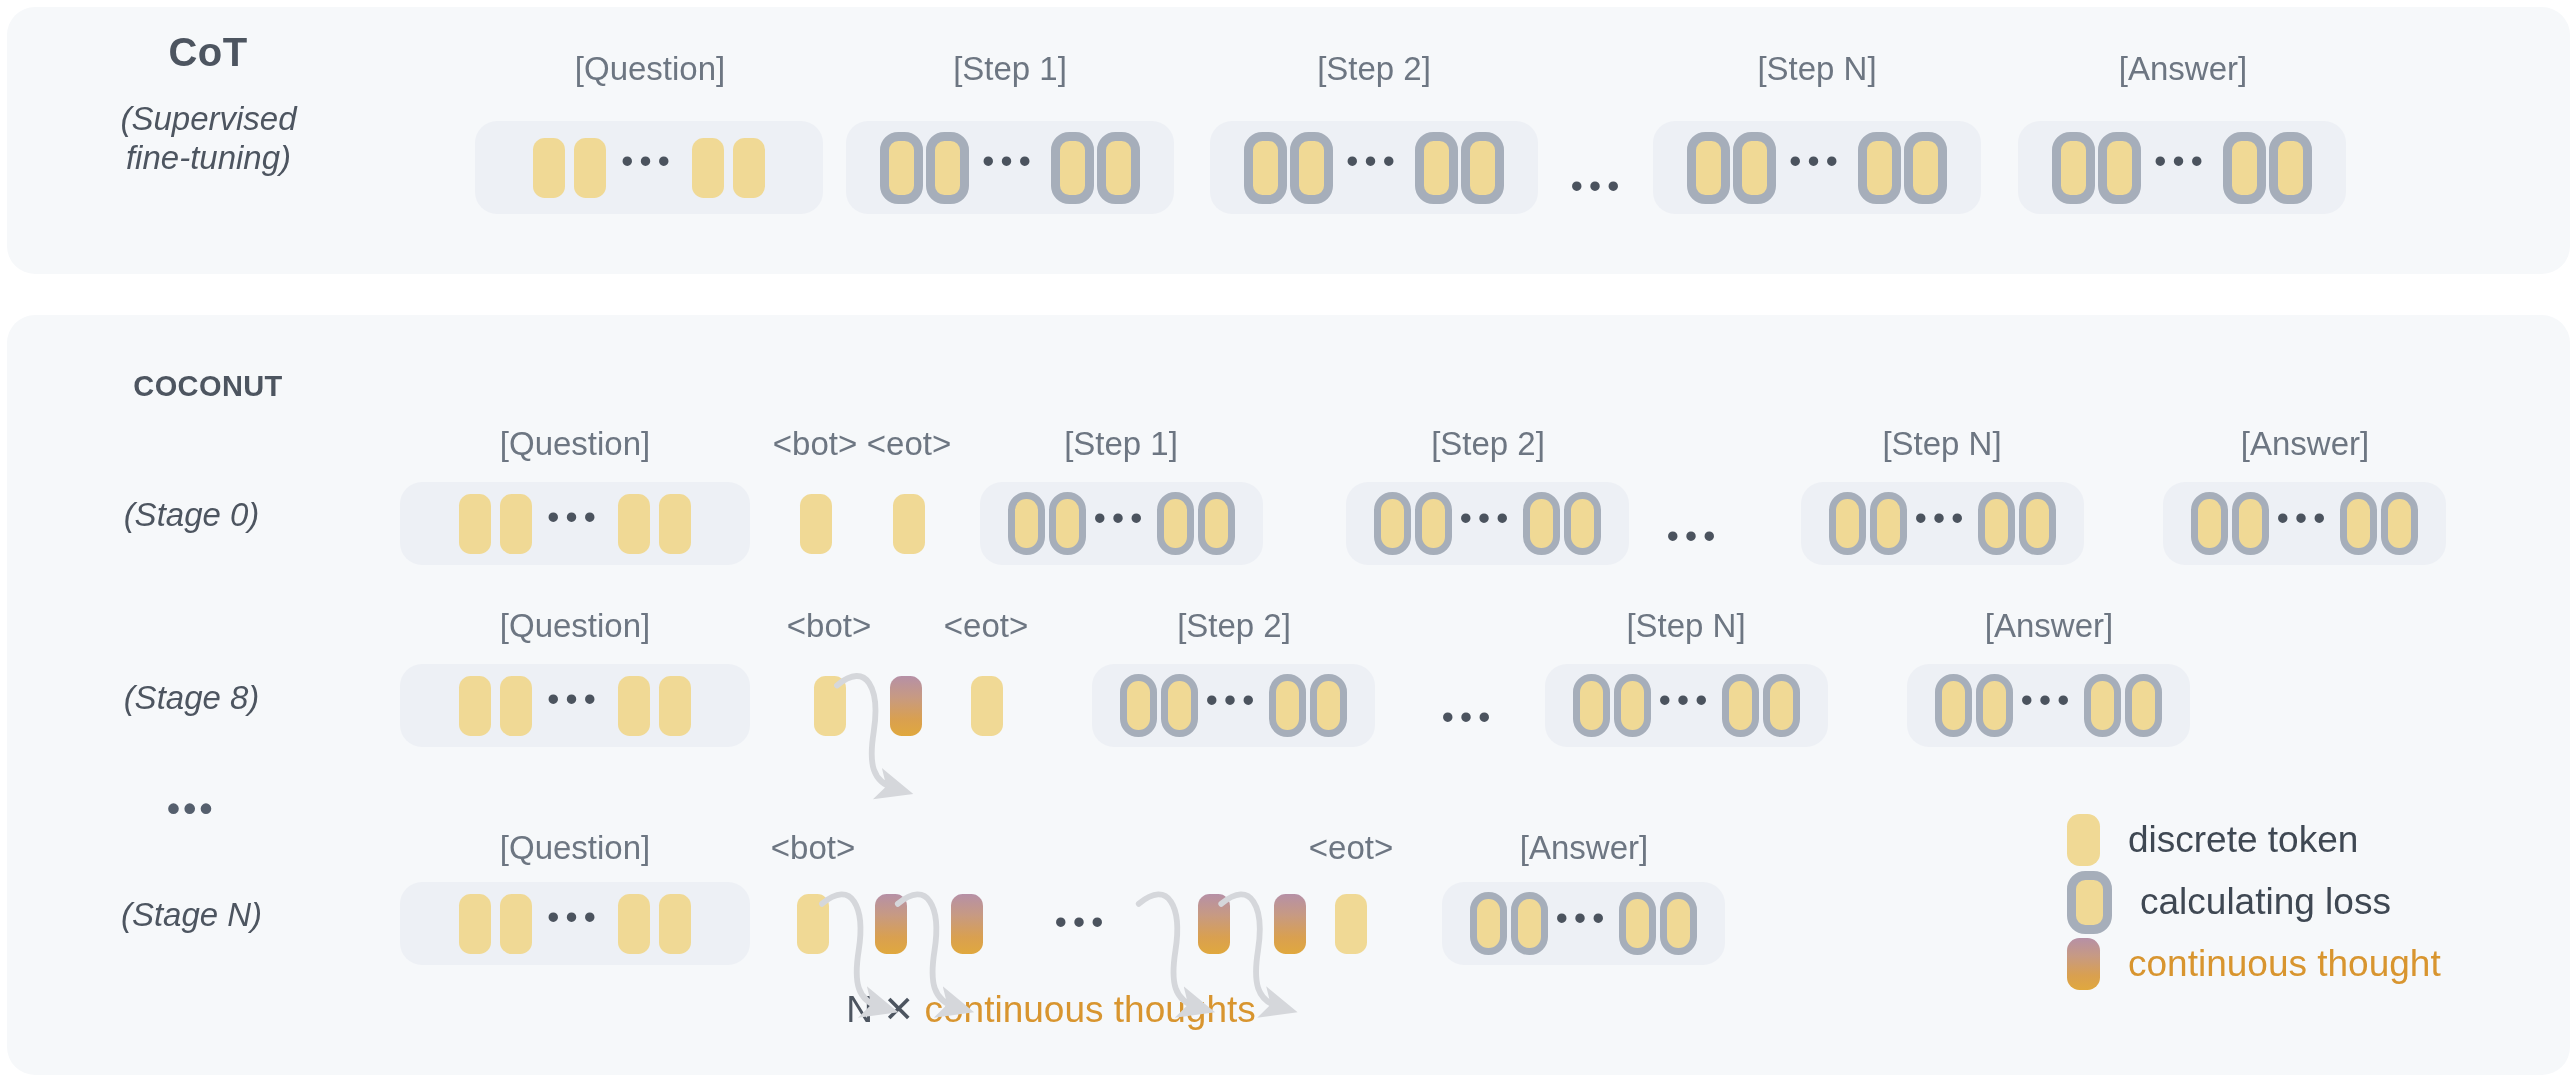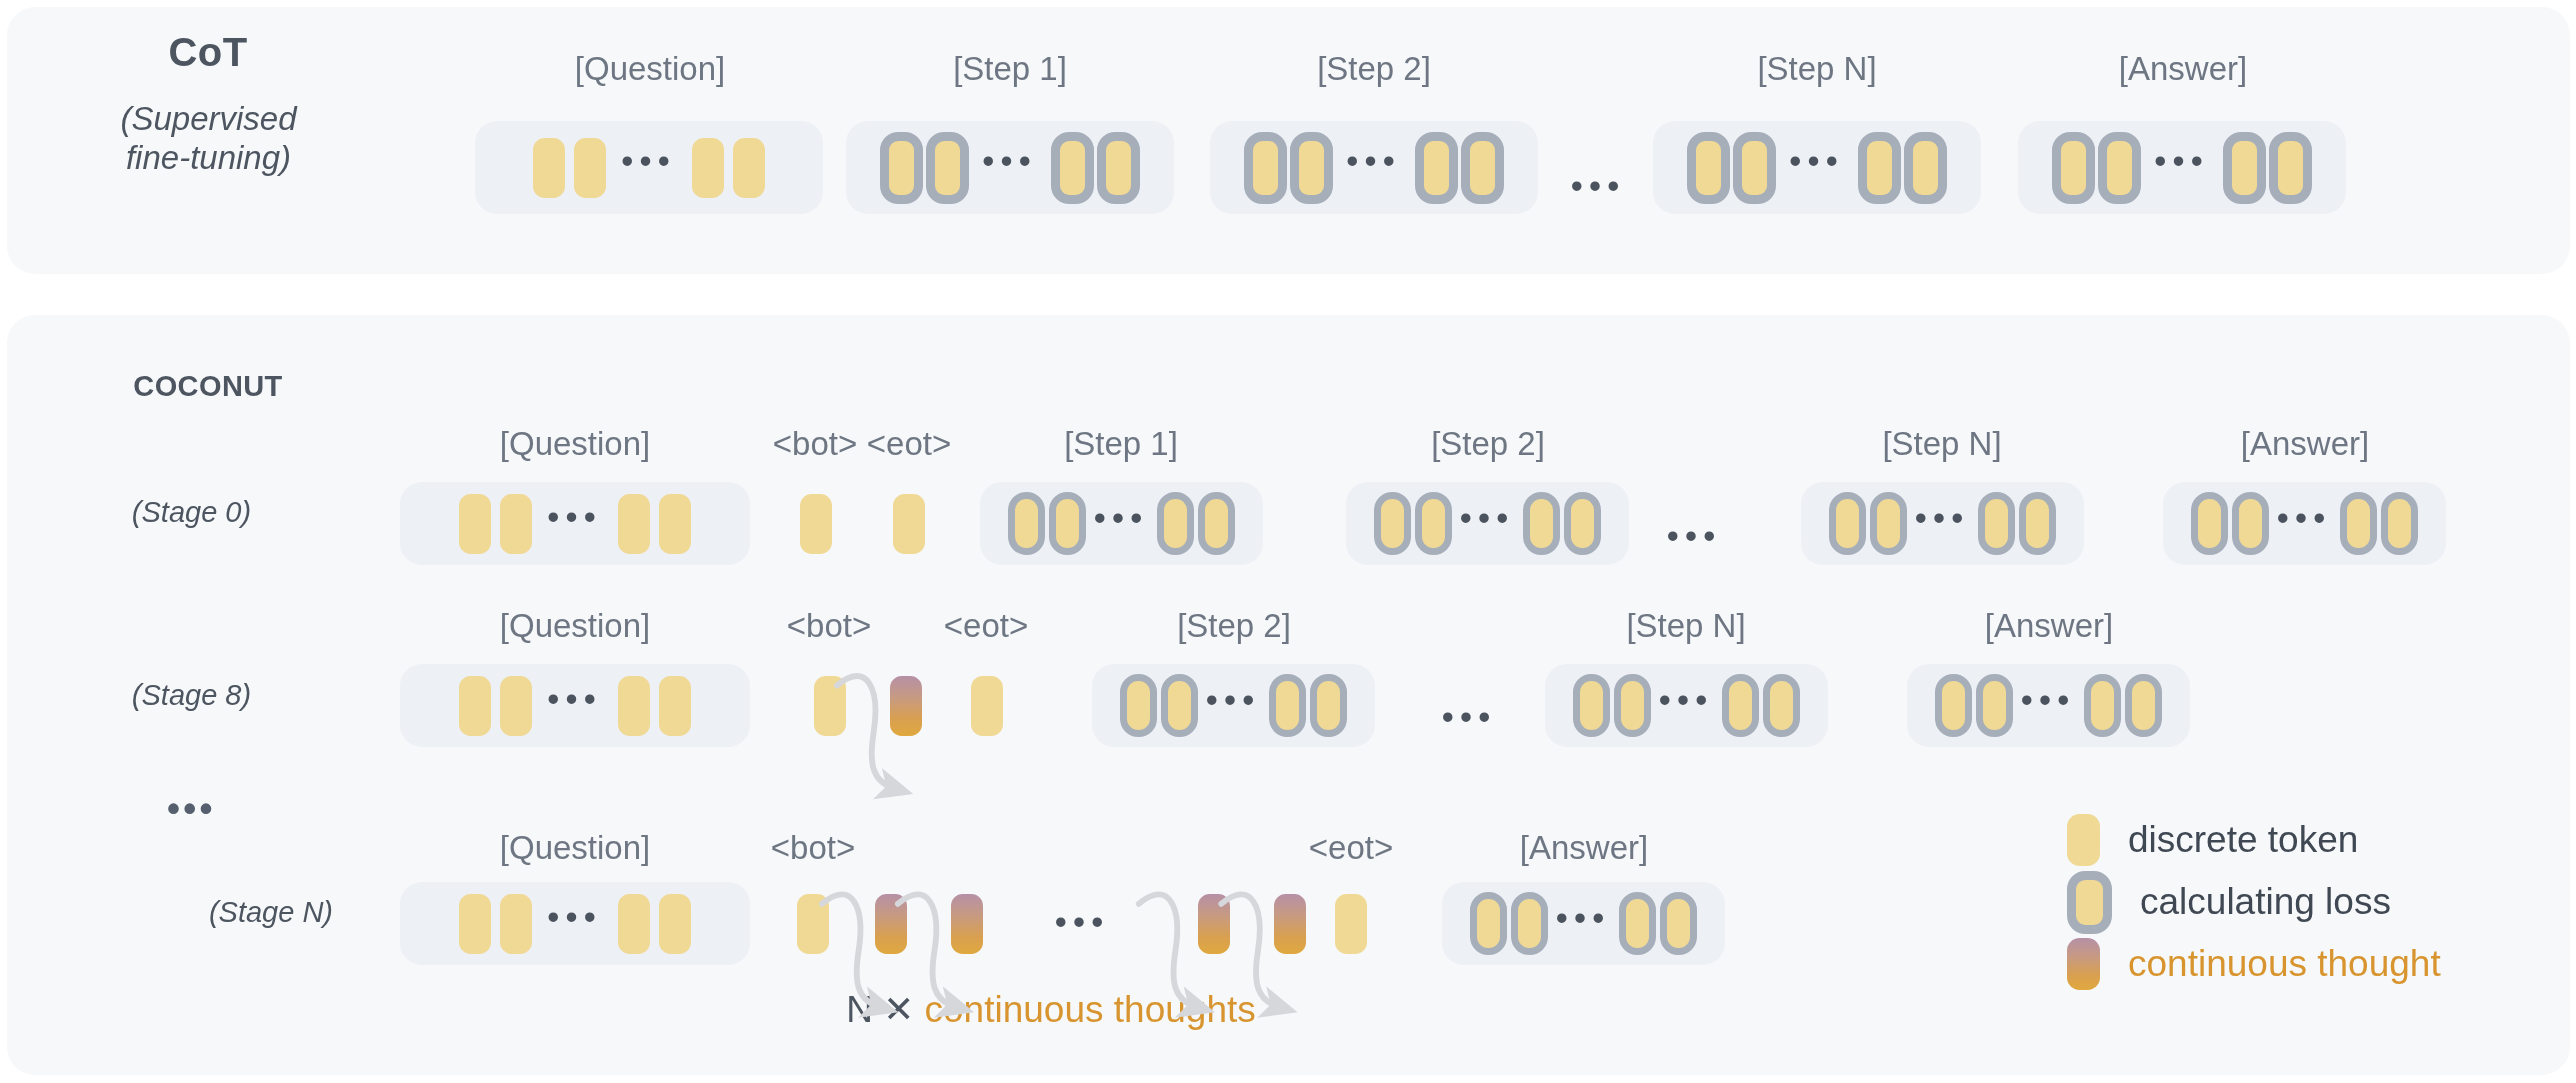--- a/index.html
+++ b/index.html
@@ -34,29 +34,29 @@
     position:absolute;left:50px;top:100px;width:317px;text-align:center;
     font-style:italic;font-size:33px;line-height:1.18;color:#4d5560;
   }
   #coconut-title{
     left:83px;top:358px;width:250px;text-align:center;
     font-size:42px;font-variant:small-caps;text-transform:lowercase;
   }
   .stage-label{
     position:absolute;
     font-style:italic;
-    font-size:29px;
+    font-size:33px;
     color:#4d5560;
     text-align:center;
     width:283px;
     white-space:nowrap;
   }
   #stage0-label{left:50px;top:496px;}
   #stage1-label{left:50px;top:679px;}
-  #stageN-label{left:50px;top:896px;text-align:right;}
+  #stageN-label{left:50px;top:896px;}
   #stage-gap-dots{
     position:absolute;left:50px;top:788px;width:283px;text-align:center;
     color:#555f6d;font-size:37px;font-weight:700;letter-spacing:3.3px;
   }
 
   
   .seg{
     position:absolute;
     background:#edf0f5;
     border-radius:22px;

